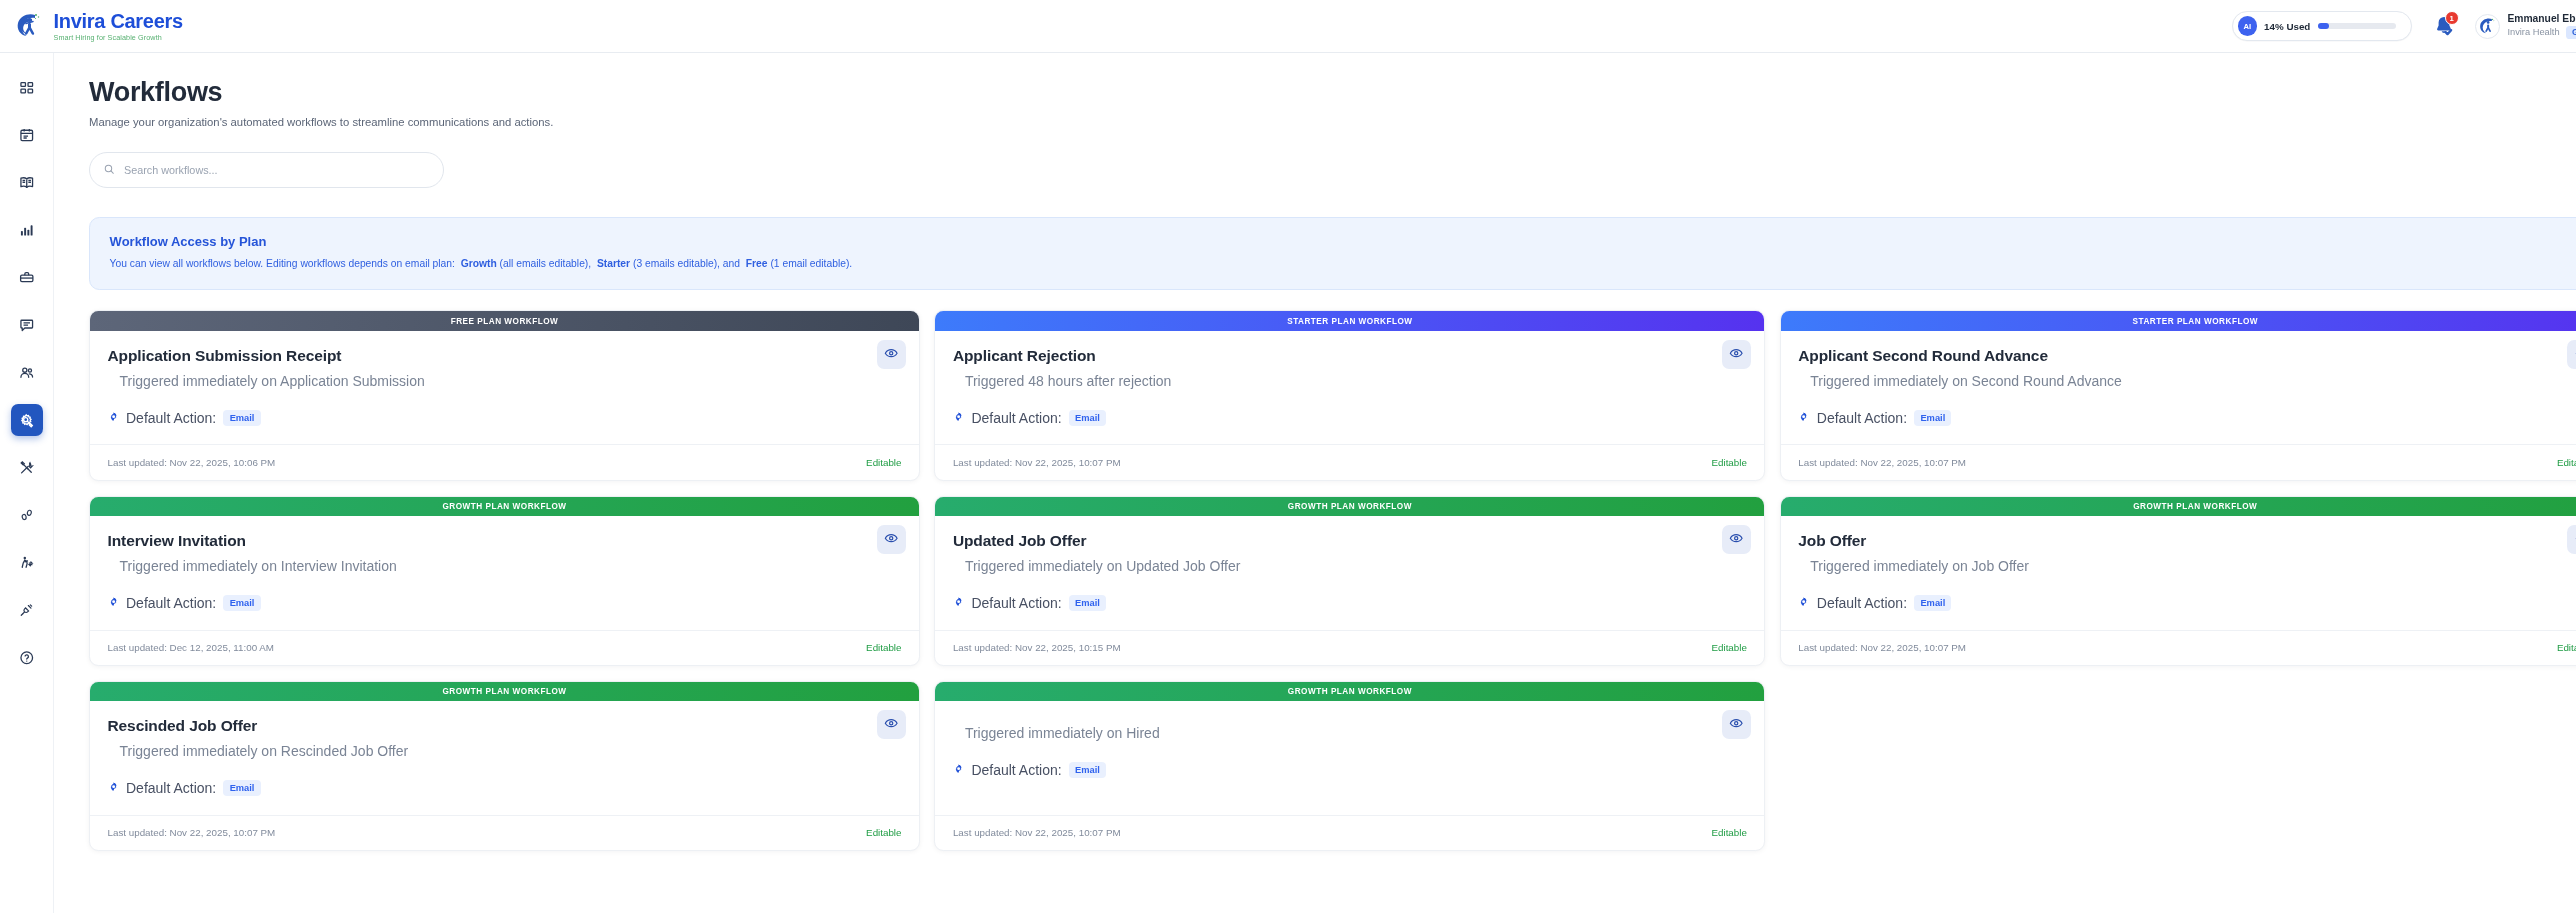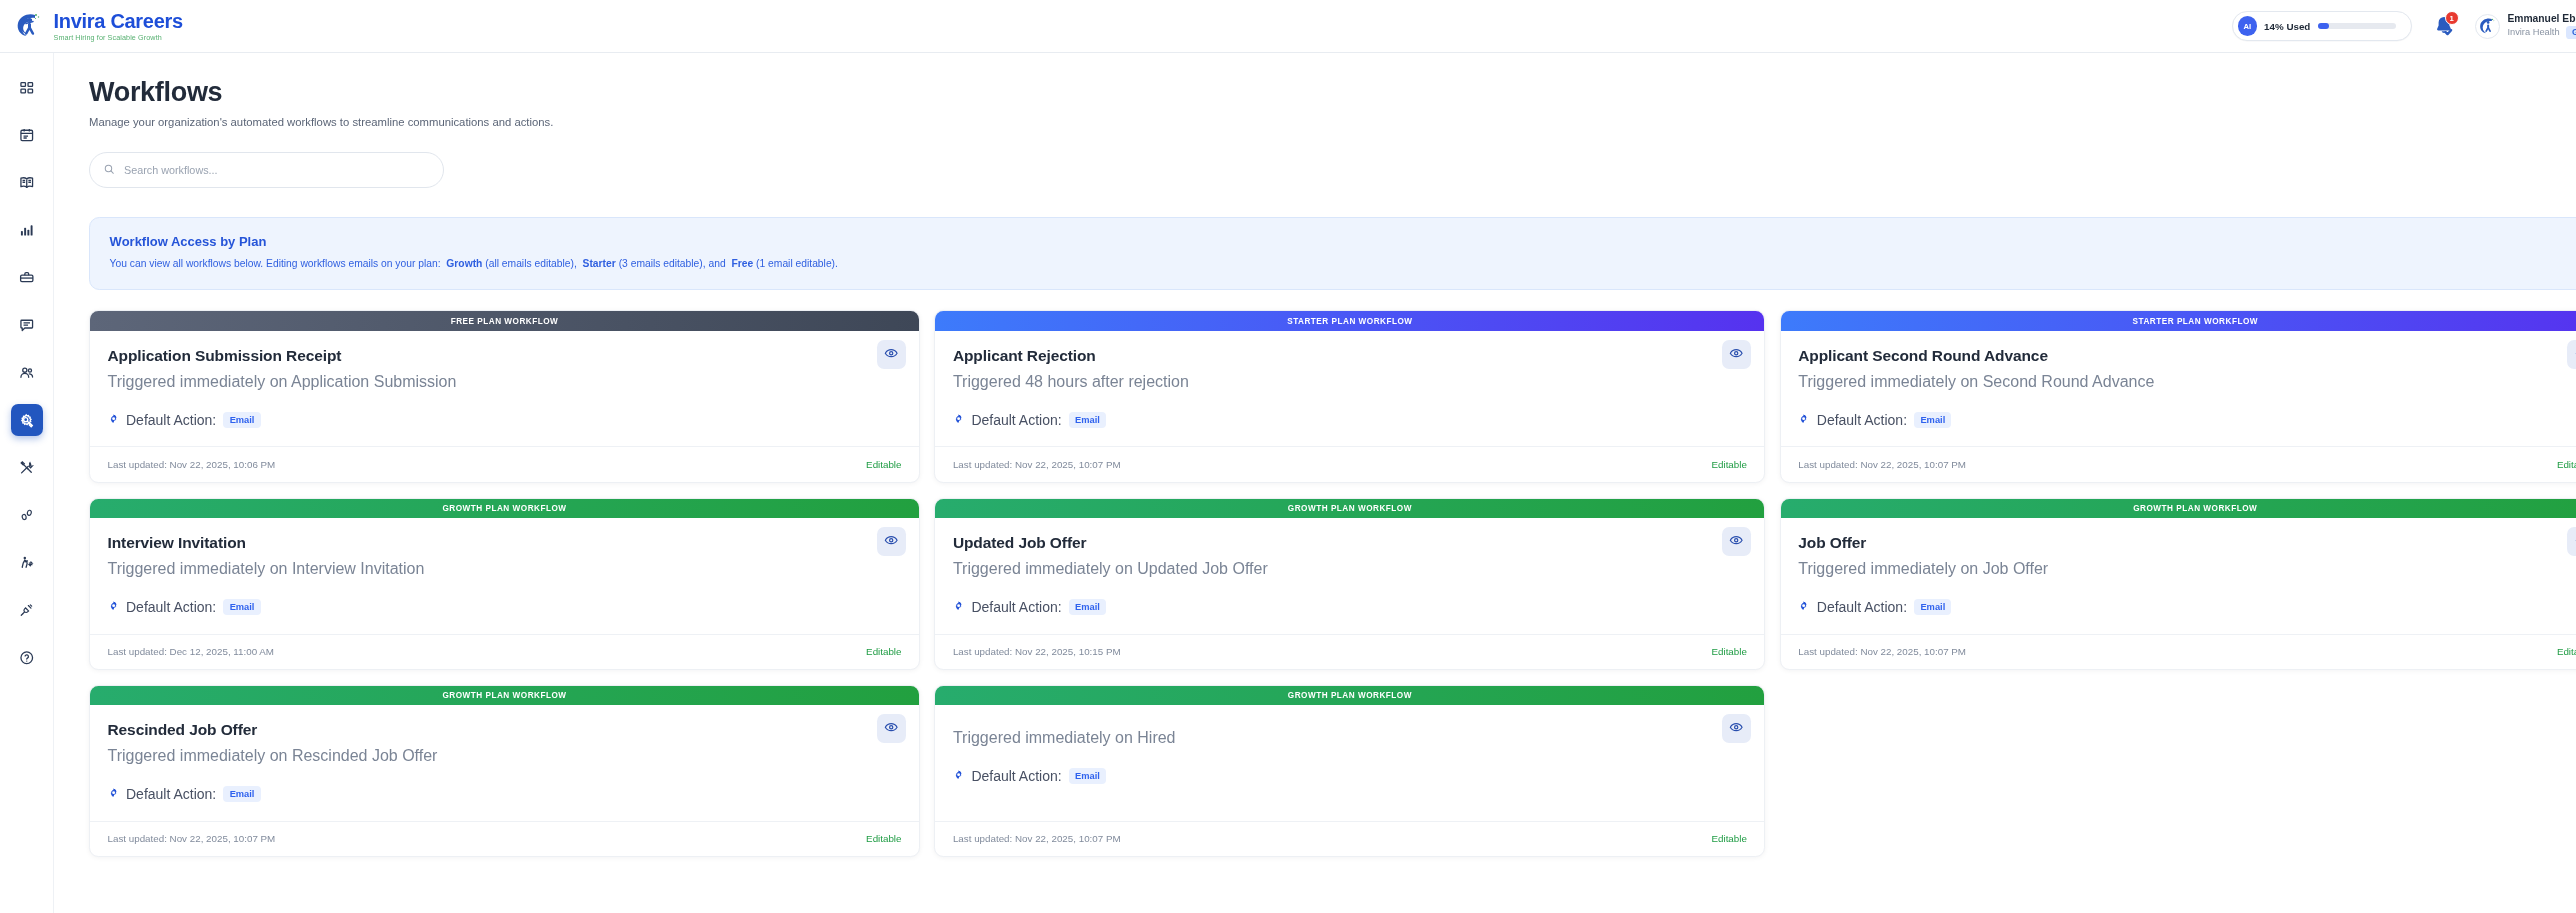--- a/index.html
+++ b/index.html
@@ -103,21 +103,21 @@
   .card-ribbon {
     height: 19.6px; display: flex; align-items: center; justify-content: center;
     color: #ffffff; font-size: 8.2px; font-weight: 700; letter-spacing: 0.5px;
   }
   .ribbon-free { background: linear-gradient(90deg, #5d6679 0%, #3e4757 100%); }
   .ribbon-starter { background: linear-gradient(90deg, #3d7bfb 0%, #5632ef 100%); }
   .ribbon-growth { background: linear-gradient(90deg, #27ac6d 0%, #22a03f 100%); }
 
   .card-body { padding: 15.5px 17.5px 0 17.5px; position: relative; flex: 1 1 auto; }
   .card-title { font-size: 15.5px; font-weight: 700; color: #222b3a; letter-spacing: -0.1px; }
-  .card-trigger { margin-top: 8.8px; font-size: 16px; color: #7a8495; }
+  .card-trigger { margin-top: 8.8px; font-size: 14px; color: #7a8495; margin-left: 12px; }
   .eye-btn {
     position: absolute; top: 9.3px; right: 13.4px; width: 29px; height: 29px;
     background: #e7ecf8; border-radius: 7.2px; border: 0;
     display: flex; align-items: center; justify-content: center; cursor: pointer;
   }
   .card-action { margin-top: 20.6px; display: flex; align-items: center; gap: 7.2px; }
   .action-label { font-size: 14px; color: #485063; }
   .action-chip { background: #e9f0fe; color: #2f62ee; font-size: 9.3px; font-weight: 600; border-radius: 4.1px; padding: 2.6px 6.2px; }
 
   .card-foot {
@@ -357,21 +357,21 @@
               <path d="M15.4 15.4L20 20"></path>
             </g>
           </svg>
       </span>
       <input type="text" placeholder="Search workflows..." style="">
     </div>
 
     <section class="banner">
       <div class="banner-title">Workflow Access by Plan</div>
       <div class="banner-body">
-        <span>You can view all workflows below. Editing workflows emails on your plan:</span>&nbsp;
+        <span>You can view all workflows below. Editing workflows depends on email plan:</span>&nbsp;
         <b>Growth</b>
         <span>(all emails editable),</span>&nbsp;
         <b>Starter</b>
         <span>(3 emails editable), and</span>&nbsp;
         <b>Free</b>
         <span>(1 email editable).</span>
       </div>
     </section>
 
     <section class="grid" id="workflow-grid">

